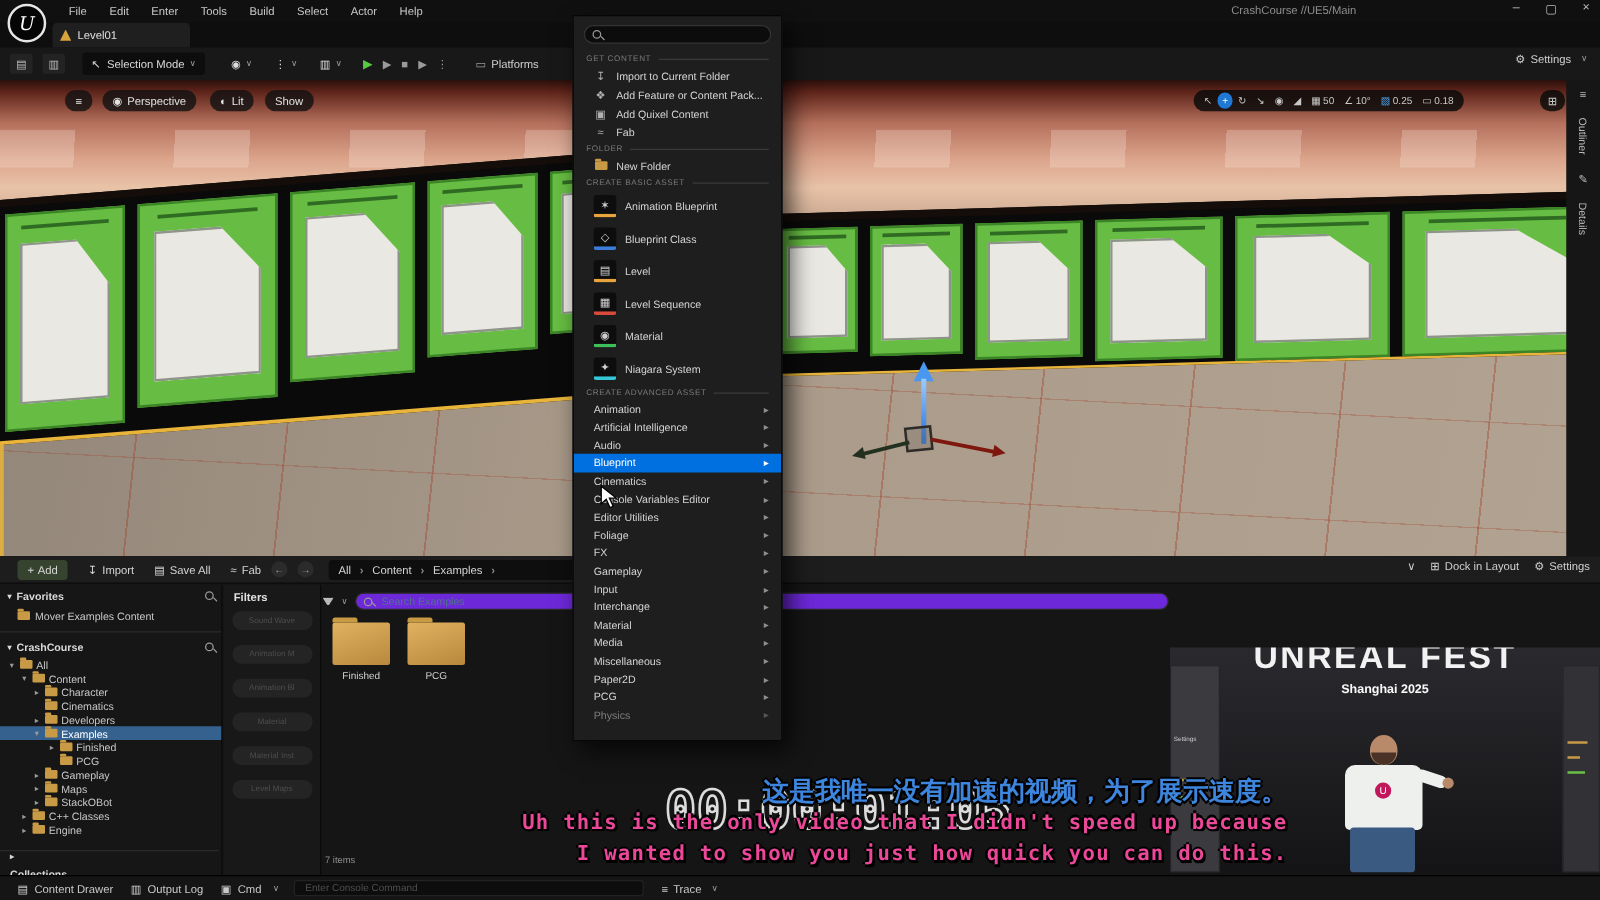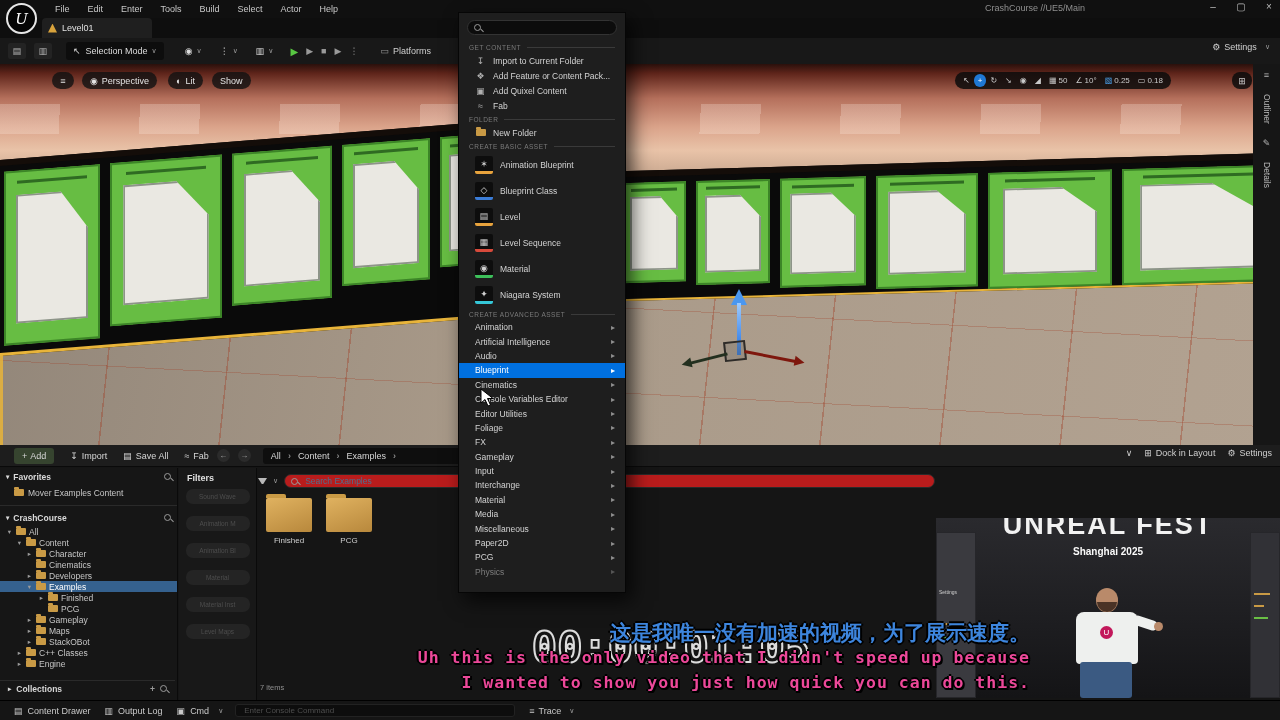--- a/index.html
+++ b/index.html
@@ -105,32 +105,32 @@
   .sec-row{display:flex;align-items:center;height:17px;padding:0 6px;color:#dadada;font-weight:bold;}
   .sec-row .grow{flex:1;}
   .fav-item{display:flex;align-items:center;height:15px;padding-left:14px;gap:4px;}
   .trow{display:flex;align-items:center;height:11px;gap:3px;white-space:nowrap;}
   .trow .arr{width:7px;font-size:6.5px;color:#9a9a9a;text-align:center;flex:none;}
   .trow.sel{background:#35618e;color:#fff;}
   .fold-ic{width:10px;height:7px;background:#c99a45;border-radius:1px;position:relative;flex:none;}
   .fold-ic:before{content:"";position:absolute;top:-2px;left:0;width:5px;height:2px;background:#c99a45;border-radius:1px 1px 0 0;}
   .mag{width:7px;height:7px;border:1.4px solid #9a9a9a;border-radius:50%;position:relative;flex:none;}
   .mag:after{content:"";position:absolute;width:4px;height:1.4px;background:#9a9a9a;transform:rotate(45deg);right:-4px;bottom:-1px;}
-  #collections{position:absolute;left:0;bottom:4px;width:175px;display:flex;align-items:center;height:16px;
-           padding:0 8px;gap:5px;border-top:1px solid #2a2a2a;font-weight:bold;color:#d6d6d6;}
+  #collections{position:absolute;left:0;bottom:4px;width:175px;display:flex;align-items:flex-start;height:16px;
+           padding:0 8px;gap:5px;border-top:1px solid #2a2a2a;font-weight:bold;color:#d6d6d6;flex-direction:column;}
 
   #cb-filters{position:absolute;left:179px;top:23px;width:78px;height:232px;background:#181818;border-right:1px solid #0a0a0a;}
   #filters-hd{font-size:9px;font-weight:bold;color:#e0e0e0;padding:5px 0 4px 8px;}
   .chip{width:64px;height:15px;background:#242424;border-radius:7px;margin:12px auto 0;display:flex;align-items:center;
         justify-content:center;font-size:6.5px;color:#4d4d4d;}
 
   #cb-main{position:absolute;left:258px;top:23px;right:0;height:232px;}
   #srch-row{display:flex;align-items:center;height:18px;margin-top:4px;gap:6px;}
   .funnel{width:9px;height:6px;background:#b9b9b9;clip-path:polygon(0 0,100% 0,58% 100%,42% 100%);}
-  #cb-search{flex:1;height:14px;background:#b91c1c;border:1px solid #2a2a2a;border-radius:7px;display:flex;
+  #cb-search{flex:1;height:14px;background:#6d28d9;border:1px solid #2a2a2a;border-radius:7px;display:flex;
              align-items:center;padding:0 6px;gap:5px;margin-right:345px;}
   #cb-search input{background:transparent;border:none;outline:none;color:#9fb3c8;font-size:8.5px;width:100%;
              font-family:"Liberation Sans",sans-serif;}
   #cb-search input::placeholder{color:#51708f;}
   .folder-tile{position:absolute;top:30px;width:58px;text-align:center;font-size:8px;color:#cfcfcf;}
   .big-folder{width:46px;height:34px;margin:0 auto;background:linear-gradient(160deg,#e0b260,#b8883c);
               border-radius:2px;position:relative;}
   .big-folder:before{content:"";position:absolute;top:-4px;left:0;width:20px;height:4px;
               background:#c99a45;border-radius:2px 2px 0 0;}
   #items-count{position:absolute;left:2px;bottom:8px;font-size:7.5px;color:#8f8f8f;}

